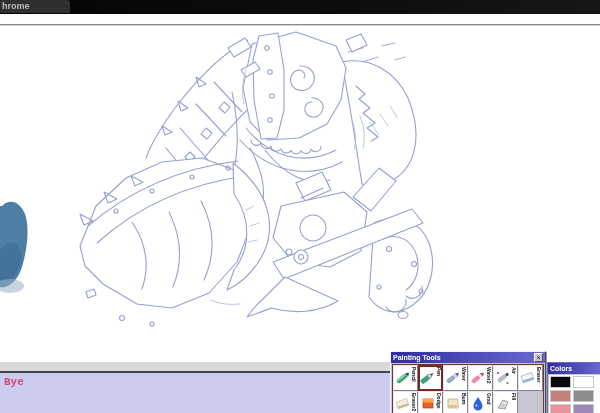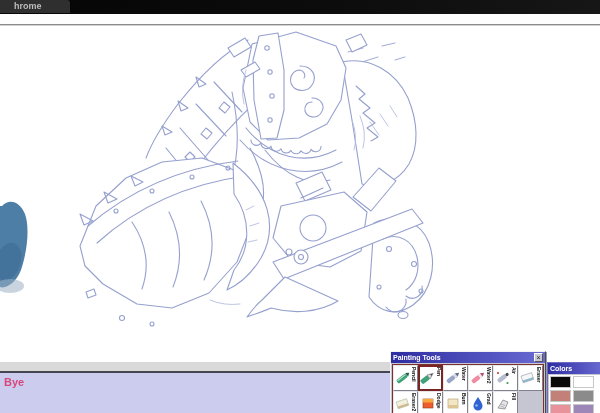--- a/index.html
+++ b/index.html
@@ -4,35 +4,35 @@
 <style>
   * { margin:0; padding:0; box-sizing:border-box; }
   html,body { width:600px; height:413px; overflow:hidden; background:#fff;
     font-family:"Liberation Sans", sans-serif; position:relative; }
 
   
   .titlebar { position:absolute; left:0; top:0; width:600px; height:14px;
     background:linear-gradient(90deg,#050505,#0c0c0c 55%,#161616); z-index:4; }
   .browser-tab { position:absolute; left:0; top:0; height:13px; width:70px;
     background:#2f2f2f; color:#bdbdbd; font-size:9px; font-weight:bold;
-    line-height:13px; padding-left:14px; border-radius:0 3px 0 0; }
+    line-height:13px; padding-left:2px; border-radius:0 3px 0 0; }
   .menu-strip { position:absolute; left:0; top:14px; width:600px; height:10px;
     background:#fdfdfd; z-index:4; }
   .sep-dark  { position:absolute; left:0; top:24px; width:600px; height:1px; background:#8a8a8a; z-index:4; }
   .sep-light { position:absolute; left:0; top:25px; width:600px; height:1px; background:#d2d2d2; z-index:4; }
 
   
   .canvas { position:absolute; left:0; top:26px; width:600px; height:336px; background:#ffffff; z-index:1; }
   .sketch-svg { position:absolute; left:0; top:0; width:600px; height:413px; z-index:2; pointer-events:none; }
 
   
   .bottom-gray { position:absolute; left:0; top:362px; width:600px; height:9px; background:#d9d9d9; z-index:3; }
   .bottom-line { position:absolute; left:0; top:371px; width:600px; height:2px; background:#45454f; z-index:3; }
   .statusbar { position:absolute; left:0; top:373px; width:600px; height:40px; background:#ccccee; z-index:3; }
-  .status-message { position:absolute; left:4px; top:3px; font-size:11px; font-weight:bold; color:#d6487a; }
+  .status-message { position:absolute; left:4px; top:3px; font-size:11px; font-weight:bold; color:#d6487a;font-family:Liberation Mono, monospace; }
 
   
   .palette { position:absolute; background:#c6c6d2; z-index:6;
     border-top:1px solid #f2f2f2; border-left:1px solid #f2f2f2;
     border-right:1px solid #4a4a4a; border-bottom:1px solid #4a4a4a;
     box-shadow:1px 1px 0 #9a9aa8; }
   .palette-titlebar { height:11px; background:linear-gradient(90deg,#2d2da2,#6a6ad2);
     display:flex; align-items:center; padding:0 2px; }
   .palette-title { color:#fff; font-size:7px; font-weight:bold; flex:1; white-space:nowrap; }
   .close-button { width:9px; height:9px; background:#c9c9d4; color:#222;

